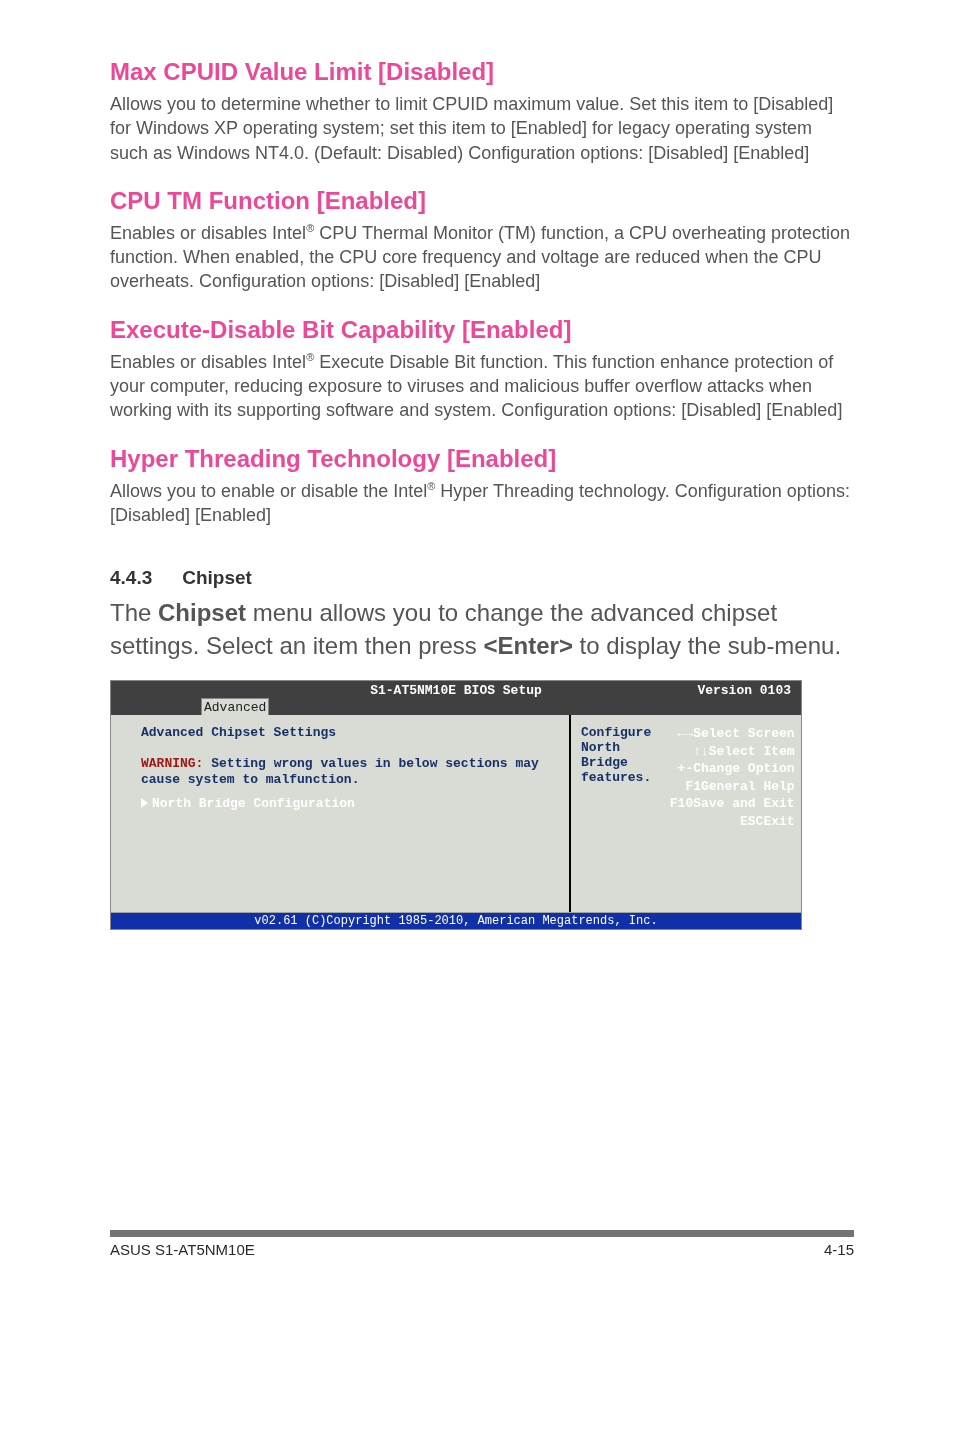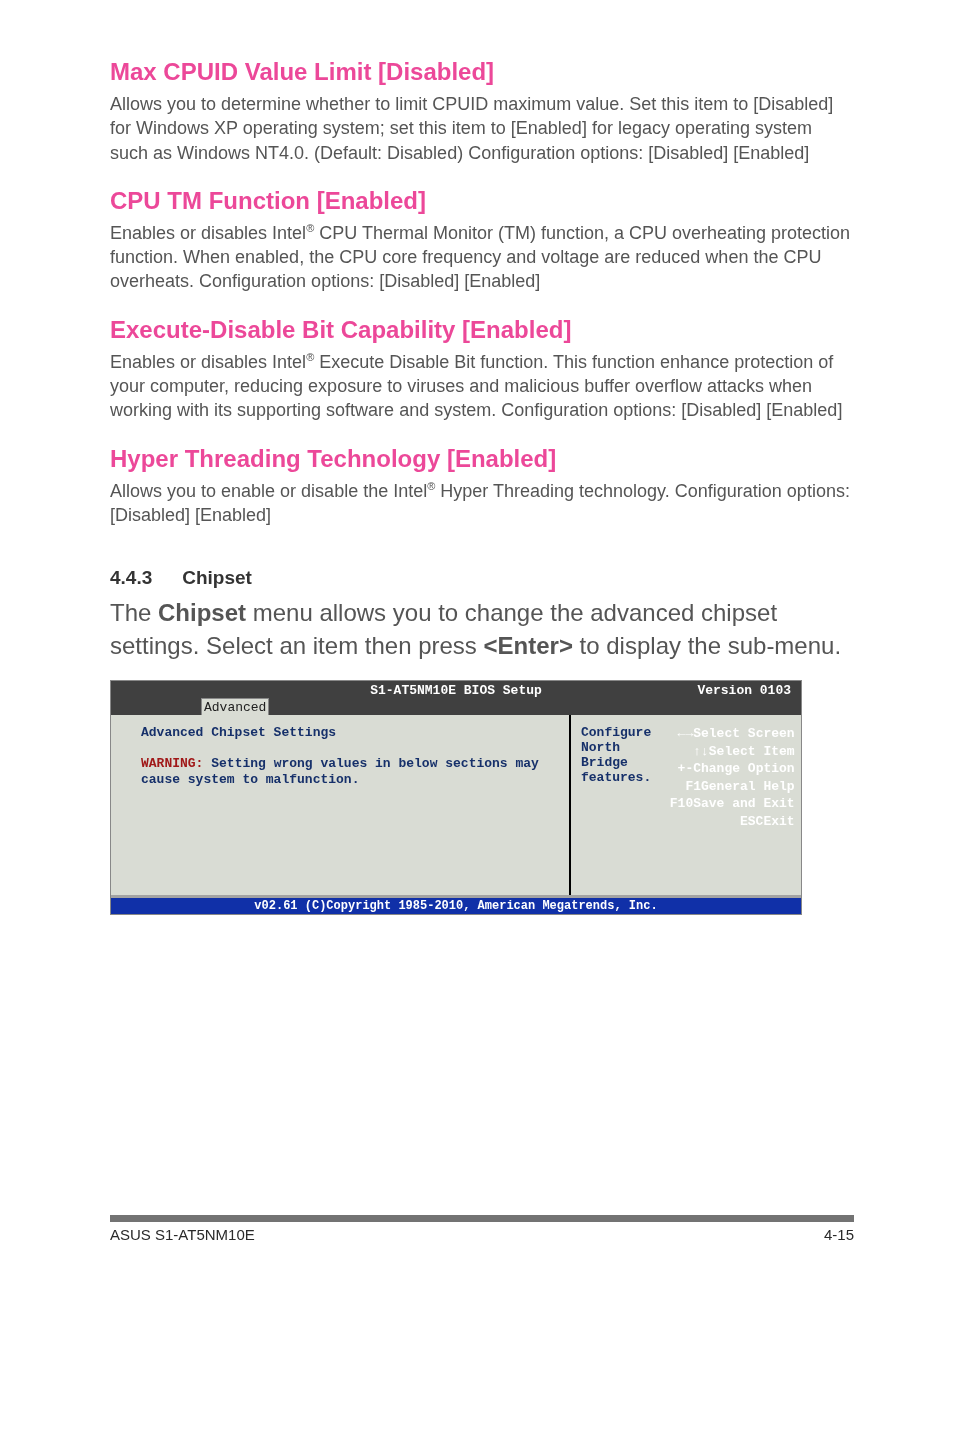--- a/index.html
+++ b/index.html
@@ -135,23 +135,23 @@
   font-weight: bold;
   line-height: 1.35;
 }
 .bios-legend .row { white-space: nowrap; text-align: right; }
 .bios-legend .key { display: inline-block; width: 42px; vertical-align: top; }
 .bios-footer {
   background: #1030a8;
   color: #fff;
   text-align: center;
   padding: 1px 0;
-  font-weight: bold;
+  font-weight: normal;
   font-size: 12px;
-  border-top: 3px solid #a3a3a3;
+  border-top: 1px solid #a3a3a3;
 }
 .footer {
   border-top: 7px solid #737373;
   margin-top: 300px;
   padding-top: 4px;
   display: flex;
   justify-content: space-between;
   font-size: 15px;
   color: #2a2a2a;
 }
@@ -190,20 +190,23 @@
   <div class="bios-header">
     <span class="bios-title">S1-AT5NM10E BIOS Setup</span>
     <span class="bios-version">Version 0103</span>
     <span class="bios-tab">Advanced</span>
   </div>
   <div class="bios-body">
     <div class="bios-left">
       <div class="bios-left-title">Advanced Chipset Settings</div>
       <div class="bios-warn">
         <span class="bios-warn-red">WARNING:</span><span> Setting wrong values in below sections may cause system to malfunction.</span>
+      </div>
+      <div class="bios-select">
+        <span class="bios-tri"></span><span>North Bridge Configuration</span>
       </div>
       <div style="height:80px"></div>
     </div>
     <div class="bios-right">
       <div class="bios-help">Configure North Bridge features.</div>
       <div class="bios-legend">
         <div class="row"><span class="key">←→</span><span>Select Screen</span></div>
         <div class="row"><span class="key">↑↓</span><span>Select Item</span></div>
         <div class="row"><span class="key">+-</span><span>Change Option</span></div>
         <div class="row"><span class="key">F1</span><span>General Help</span></div>

